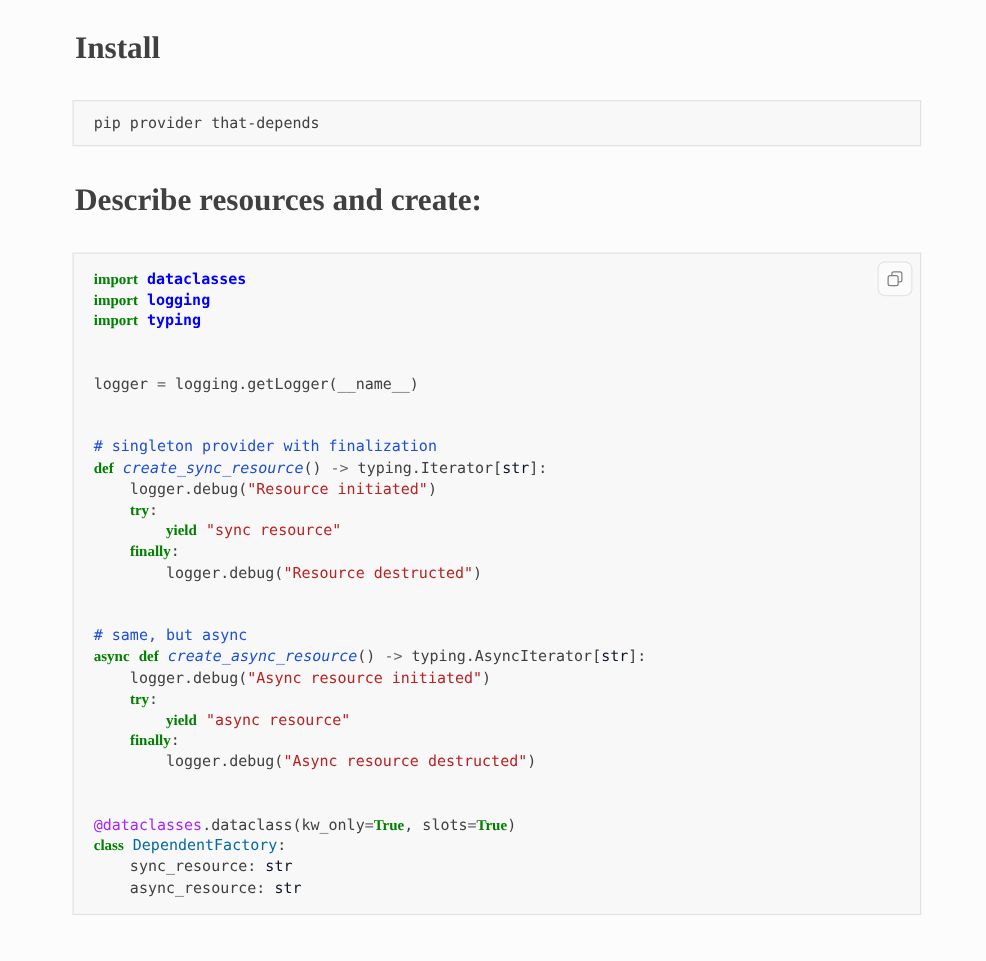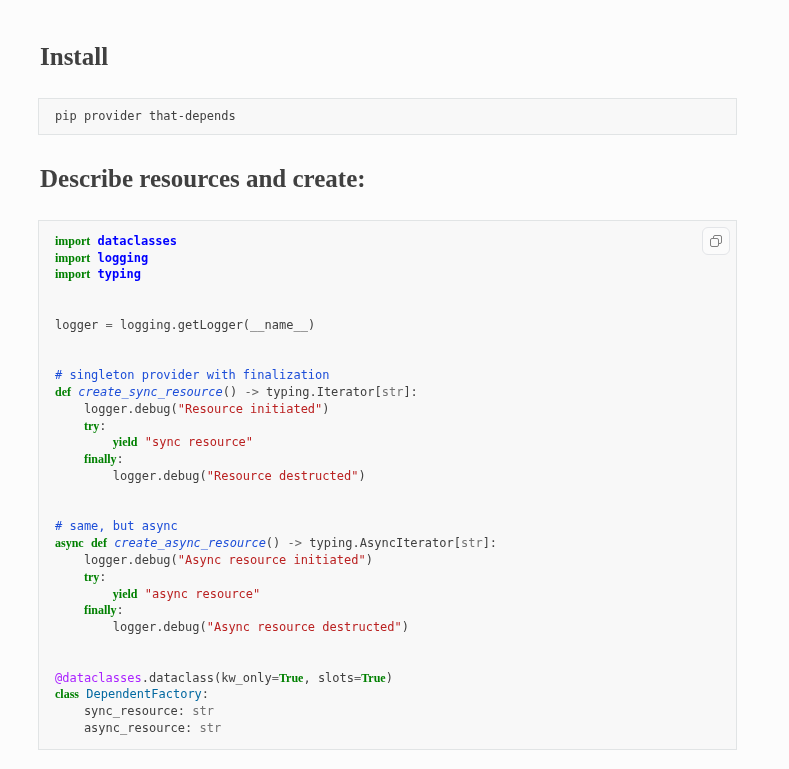--- a/index.html
+++ b/index.html
@@ -6,21 +6,22 @@
   html, body { margin: 0; padding: 0; }
   body {
     width: 789px;
     height: 769px;
     background: #fcfcfc;
     font-family: "Liberation Sans", sans-serif;
     color: #404040;
     overflow: hidden;
   }
   .content {
-    padding: 42px 52px 0 38px;
+    padding: 24px 52px 0 38px;
+    margin-left: 20px;
   }
   h2.section-heading {
     font-family: "Liberation Serif", "DejaVu Serif", serif;
     font-weight: 700;
     font-size: 25px;
     line-height: 30px;
     color: #404040;
     margin: 0 0 26px 2px;
   }
   .codeblock {
@@ -36,21 +37,21 @@
     line-height: 16.8px;
     color: #404040;
     white-space: pre;
     overflow: hidden;
   }
   .codeblock.small pre { padding: 9px 16px; }
   .codeblock.large pre { padding: 12px 16px; }
   .code-line { min-height: 16.8px; }
   
   .tok-k  { color: #008000; font-weight: bold; font-family: Liberation Serif, serif; }
-  .tok-kb { color: #737373; }
+  .tok-kb { color: #0f172a; }
   .tok-nn { color: #0000ff; font-weight: bold; }
   .tok-nf { color: #1d4ed8; font-style: italic; }
   .tok-nc { color: #0369a1; font-weight: normal; }
   .tok-nd { color: #aa22ff; }
   .tok-s  { color: #ba2121; }
   .tok-c  { color: #1d4ed8; }
   .tok-o  { color: #666666; }
   .tok-plain { color: #404040; }
   .copy-btn {
     position: absolute;

